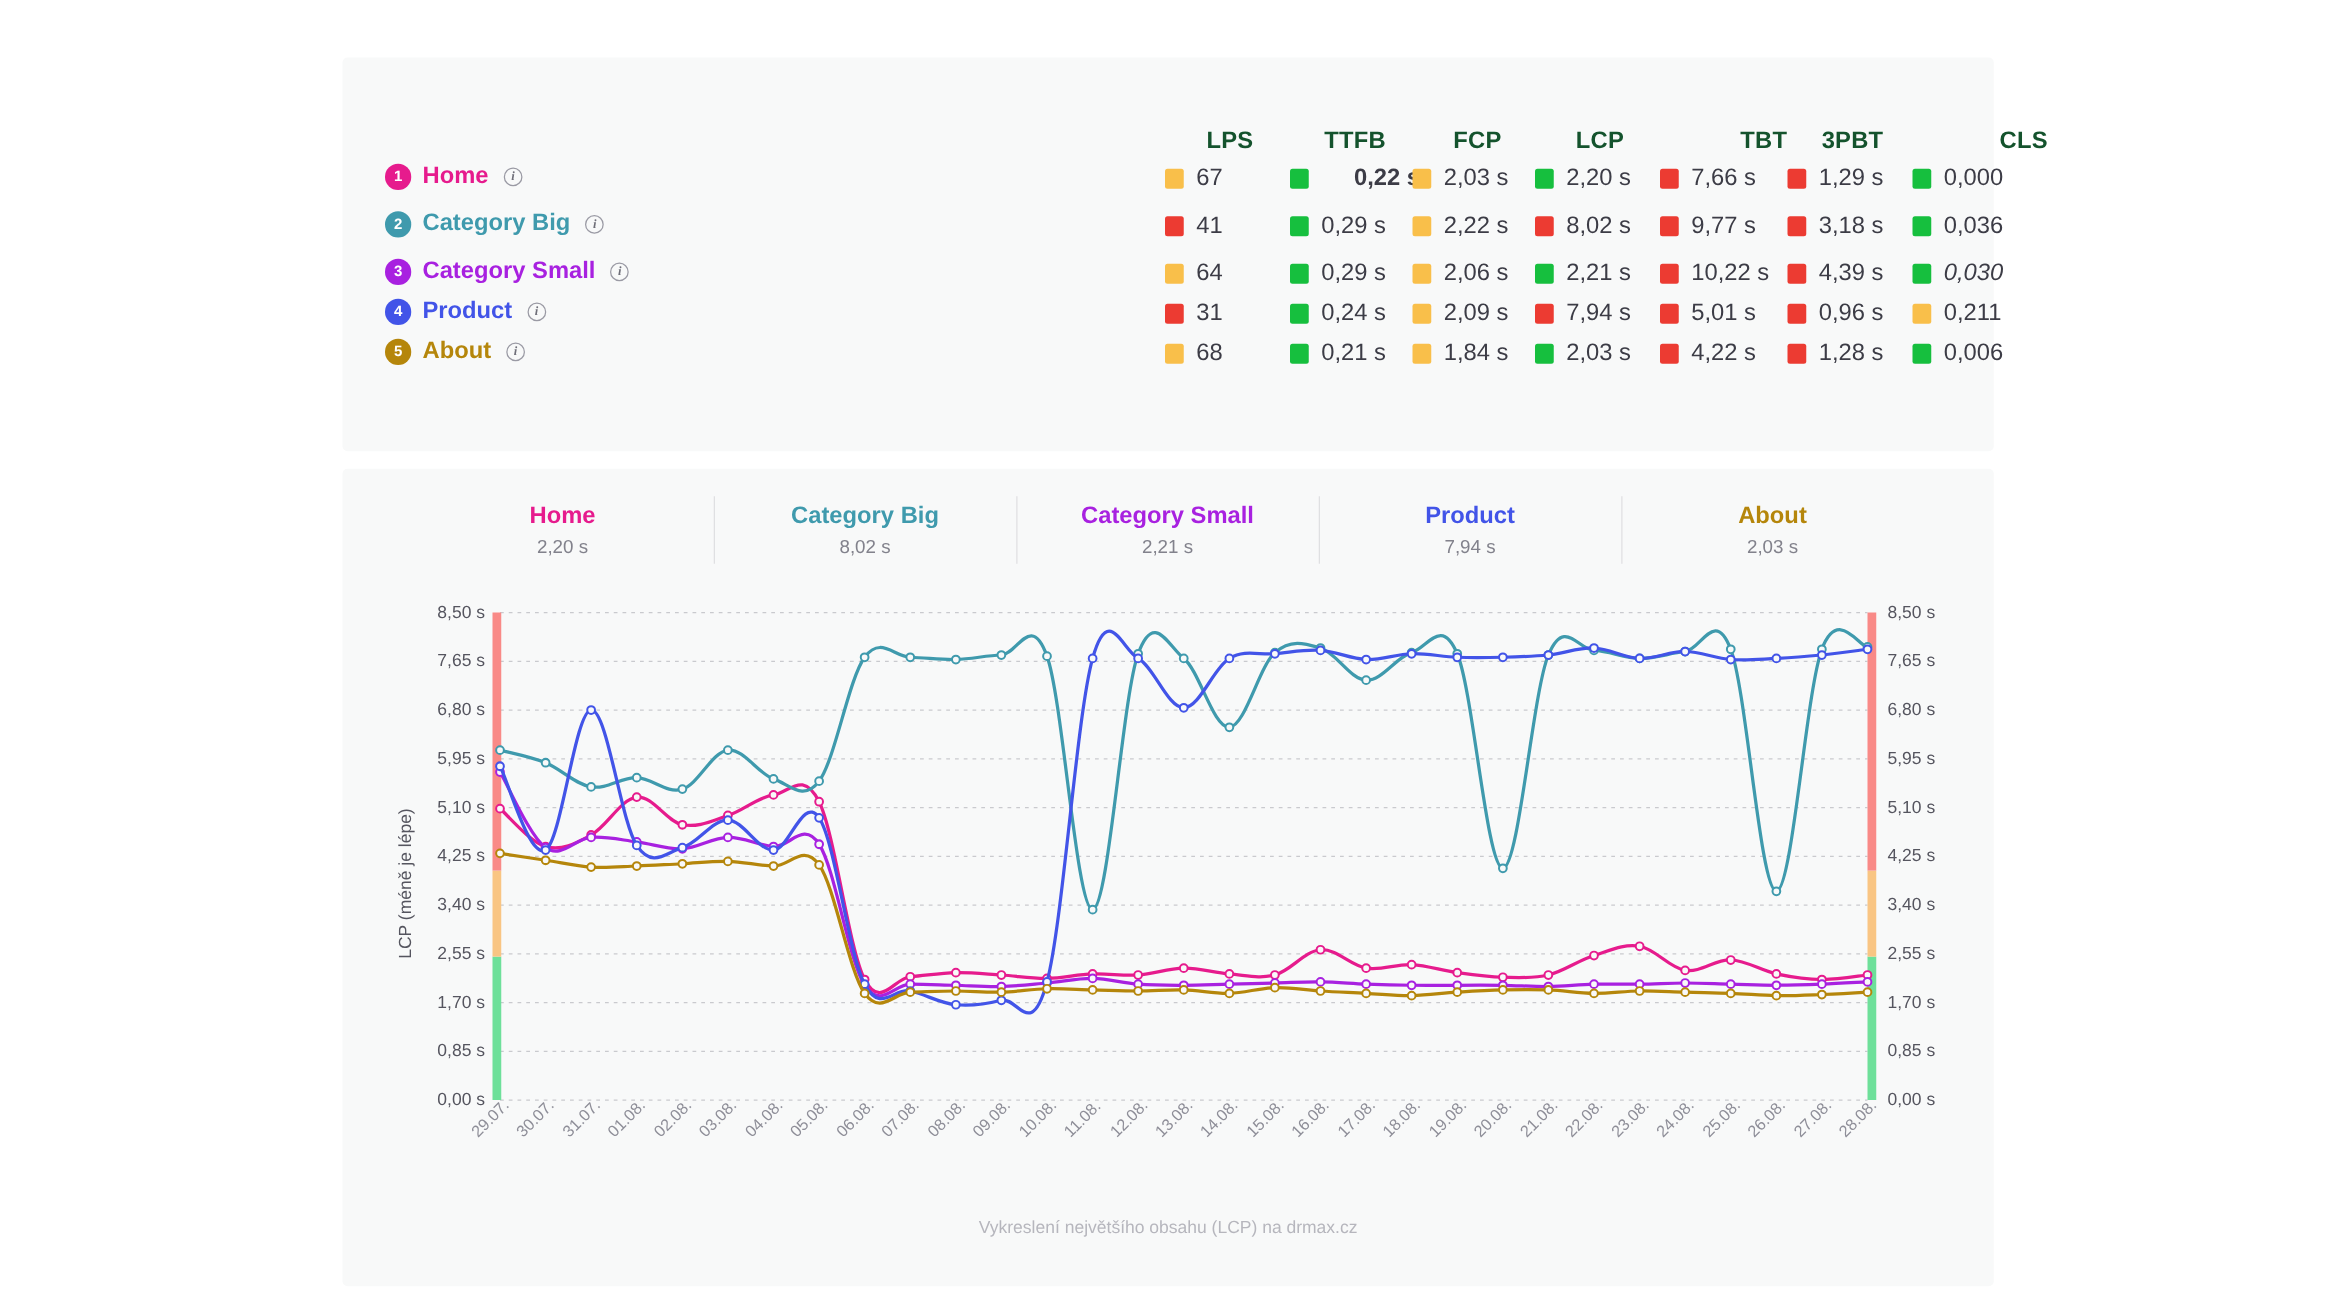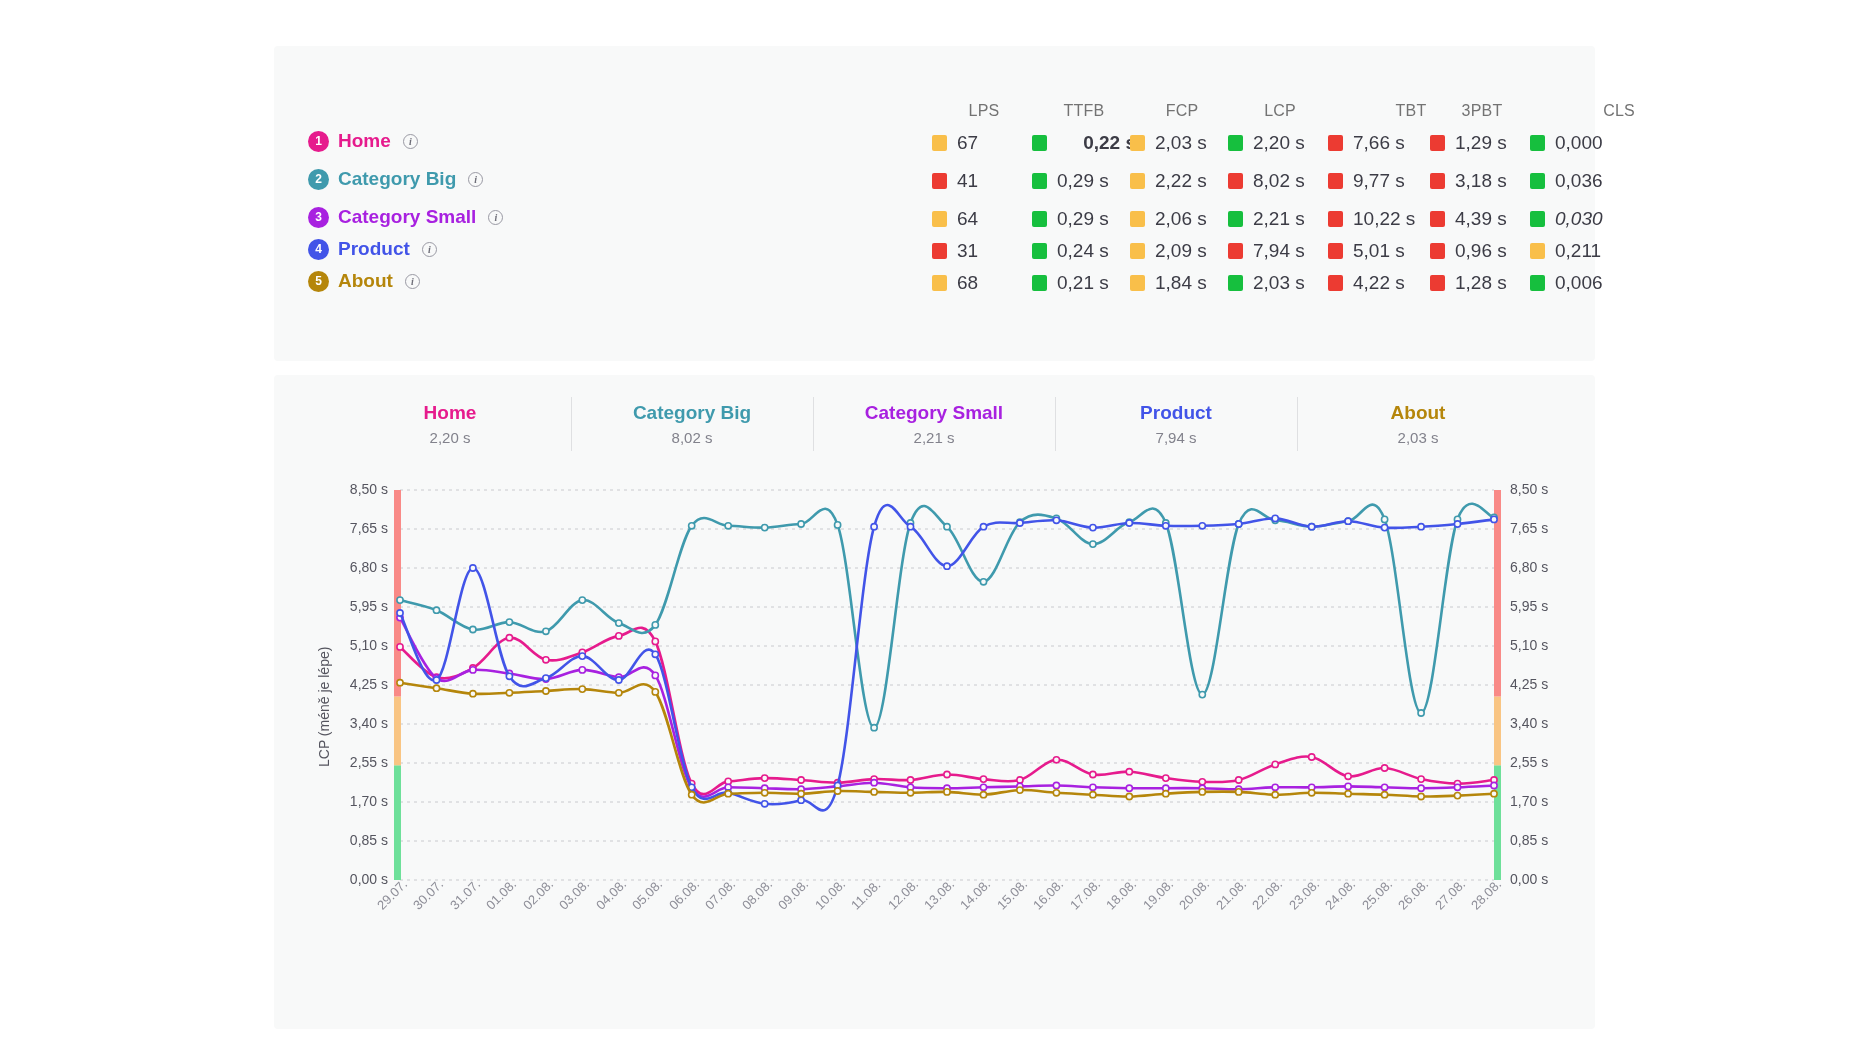--- a/index.html
+++ b/index.html
@@ -21,23 +21,23 @@
   #chart-panel   { left:274px; top:375px; width:1321px; height:654px; }
 
   
   .summary-grid {
     position:absolute;
     left:0; top:0; right:0;
   }
   .s-head {
     position:absolute;
     top:56px;
-    font-size:16px;
-    font-weight:normal;
-    color:#737373;
+    font-size:19px;
+    font-weight:bold;
+    color:#14532d;
     text-align:center;
     letter-spacing:.2px;
   }
 
   .page-label {
     position:absolute;
     display:flex; align-items:center; gap:9px;
     font-size:19px; font-weight:bold;
     white-space:nowrap;
     cursor:pointer;
@@ -552,15 +552,16 @@
         <div class="x-lab" style="left: 902.267px; top: 435px;">20.08.</div>
         <div class="x-lab" style="left: 938.733px; top: 435px;">21.08.</div>
         <div class="x-lab" style="left: 975.2px; top: 435px;">22.08.</div>
         <div class="x-lab" style="left: 1011.67px; top: 435px;">23.08.</div>
         <div class="x-lab" style="left: 1048.13px; top: 435px;">24.08.</div>
         <div class="x-lab" style="left: 1084.6px; top: 435px;">25.08.</div>
         <div class="x-lab" style="left: 1121.07px; top: 435px;">26.08.</div>
         <div class="x-lab" style="left: 1157.53px; top: 435px;">27.08.</div>
         <div class="x-lab" style="left: 1194px; top: 435px;">28.08.</div>
       </div>
+    <div class="caption">Vykreslení největšího obsahu (LCP) na drmax.cz</div>
   </div>
 
 </div>
 
 </body></html>

